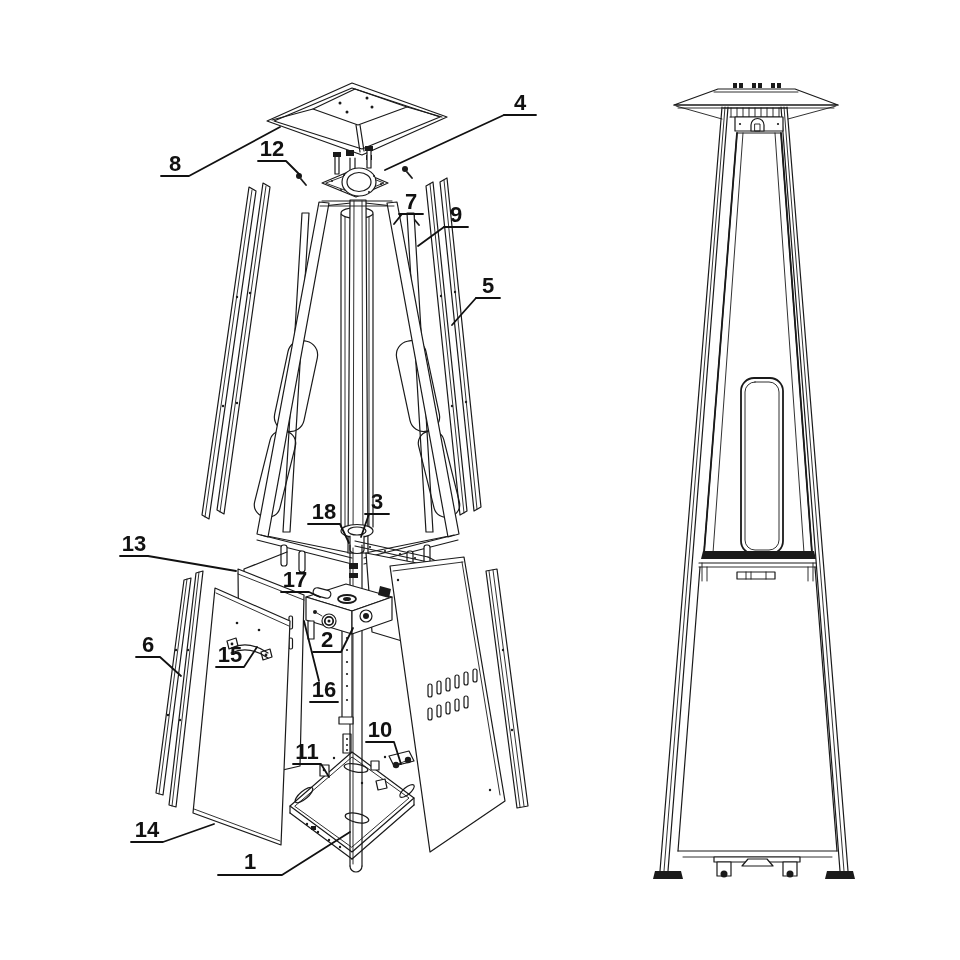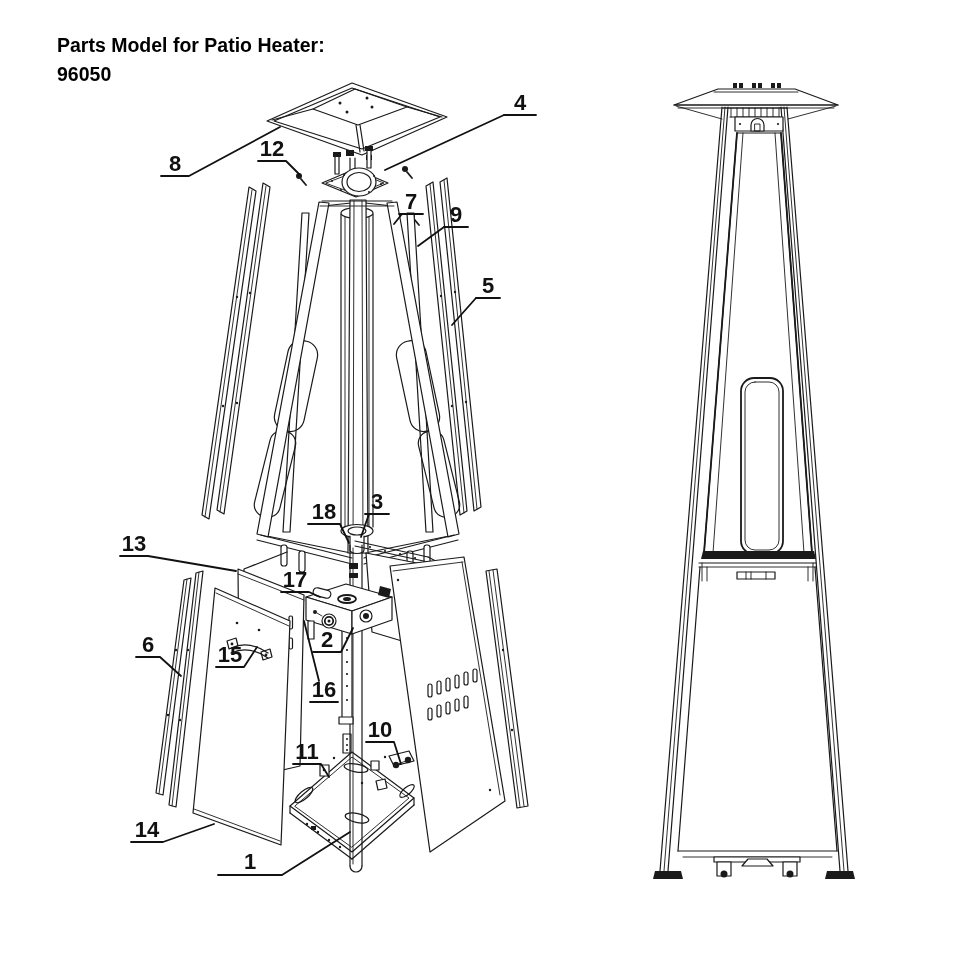--- a/index.html
+++ b/index.html
@@ -18,21 +18,20 @@
   .part-num{font-family:"Liberation Sans",sans-serif;font-weight:bold;font-size:22px;
     fill:#111;stroke:none;text-anchor:middle;}
   .leader{fill:none;stroke:#111;stroke-width:1.8;}
   .dot{fill:#1a1a1a;stroke:none;}
 </style>
 </head>
 <body>
 
 <div id="stage">
 
-  <div class="title"><span>Parts Model for Patio Heater:</span><br><span>96050</span></div>
 
   <svg id="diagram-svg" width="960" height="960" viewBox="0 0 960 960">
     <defs>
       <pattern id="hatchL" patternUnits="userSpaceOnUse" width="7" height="4.4" patternTransform="rotate(-19)">
         <line x1="0" y1="2.2" x2="7" y2="2.2" stroke="#1a1a1a" stroke-width="1.5"></line>
       </pattern>
       <pattern id="hatchR" patternUnits="userSpaceOnUse" width="7" height="4.4" patternTransform="rotate(19)">
         <line x1="0" y1="2.2" x2="7" y2="2.2" stroke="#1a1a1a" stroke-width="1.5"></line>
       </pattern>
       <pattern id="rungs" patternUnits="userSpaceOnUse" width="12" height="8.4">

